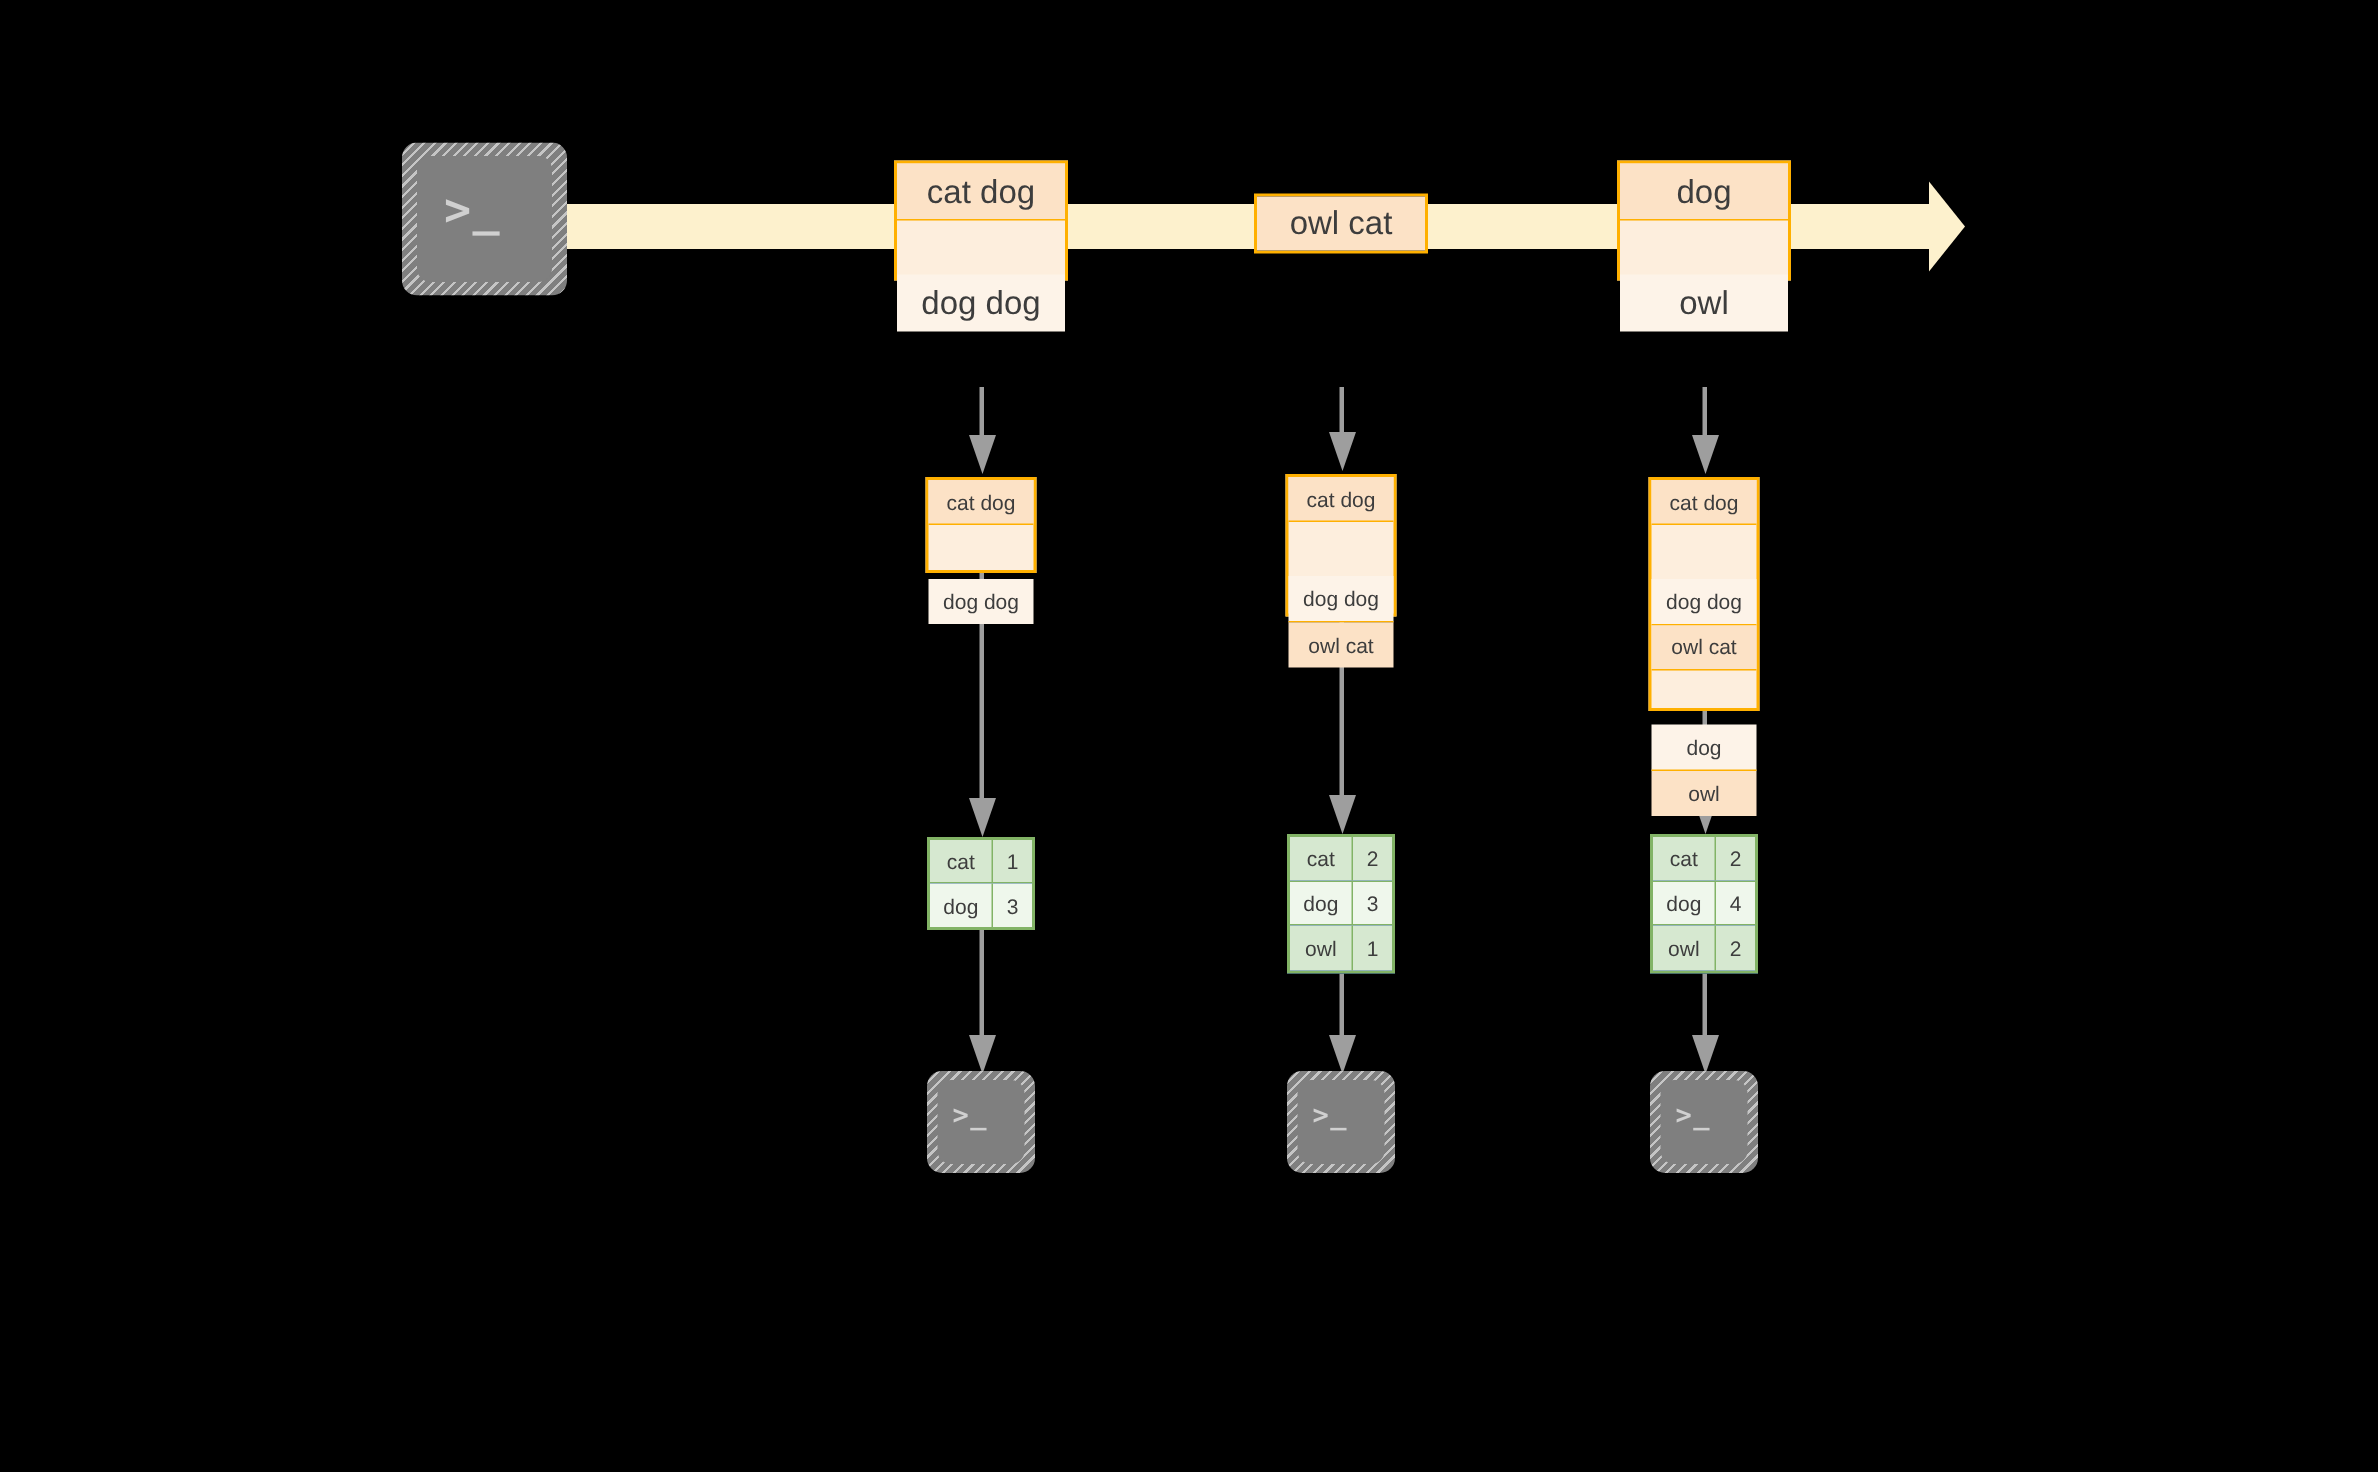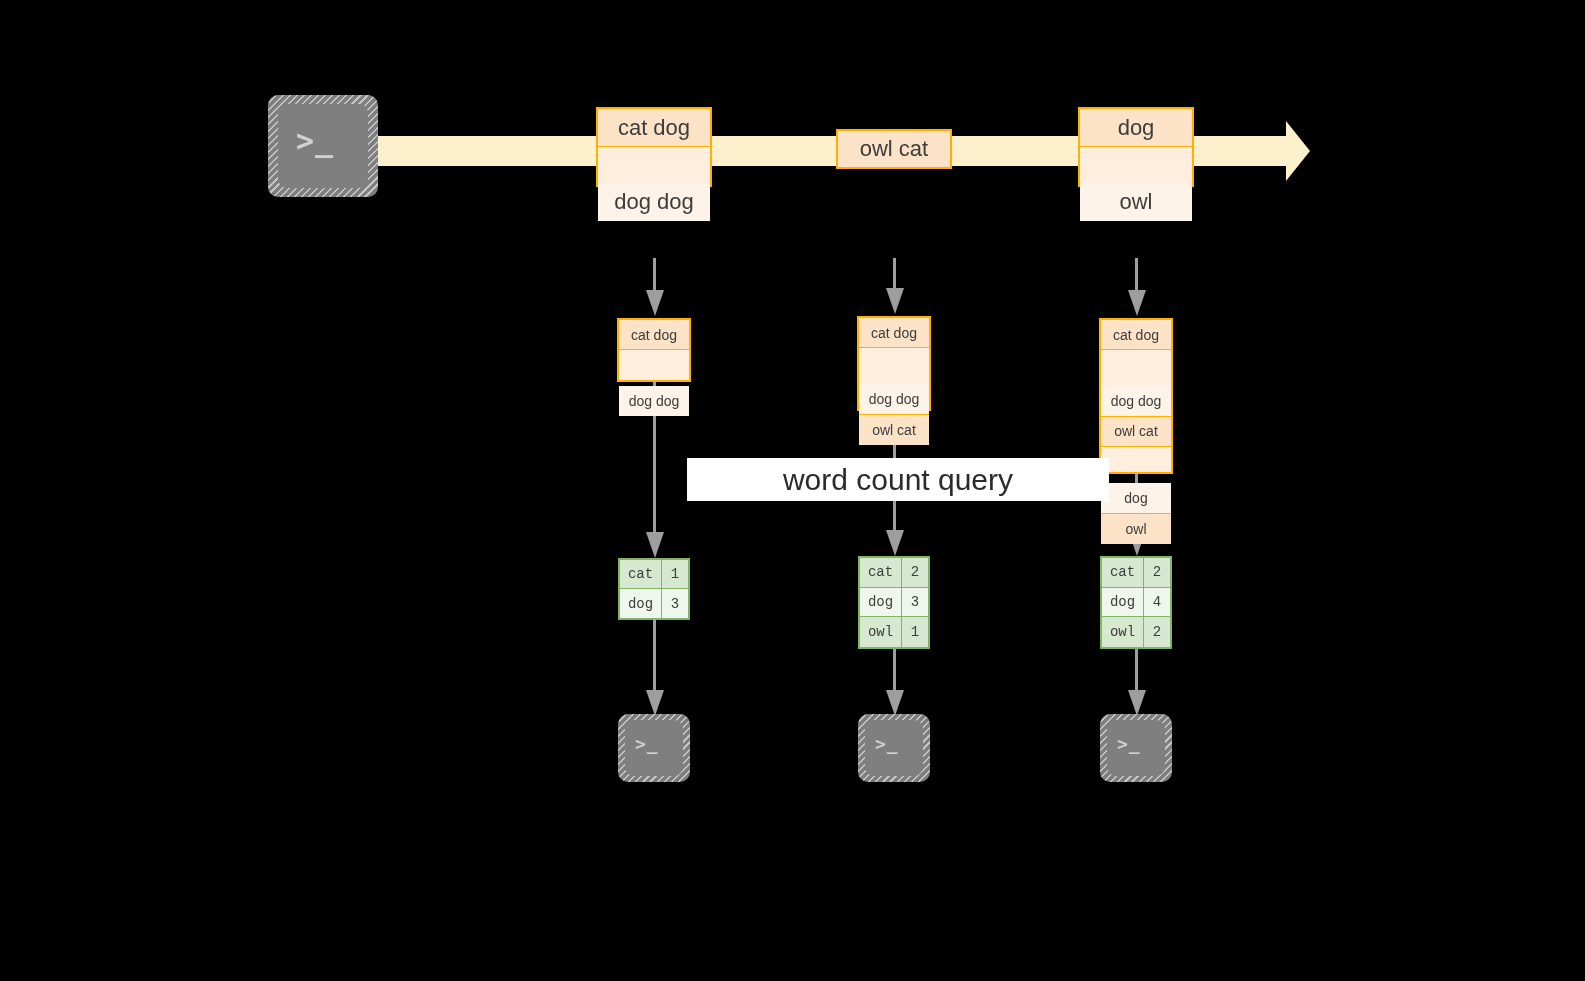--- a/index.html
+++ b/index.html
@@ -85,21 +85,20 @@
   .rec-row.dark  { background: #fce2c6; }
   .rec-row.light { background: #fdf3e8; margin-top: 36px; }
 
   
   .cnt-table {
     position: absolute;
     box-sizing: border-box;
     border: 2.5px solid #82b366;
     background: #1d4ed8;
     z-index: 5;
-    font-family: Liberation Mono, monospace;
   }
   .cnt-row {
     display: flex;
     box-sizing: border-box;
     border-bottom: 1.5px solid #82b366;
   }
   .cnt-row:last-child { border-bottom: none; }
   .cnt-row.dark  .cnt-cell { background: #d6e8d0; }
   .cnt-row.light .cnt-cell { background: #eff7ec; }
   .cnt-cell {
@@ -291,15 +290,14 @@
     <div class="conn-line" style="left:8px; top:0; height:41px;"></div>
     <div class="conn-head" style="left:1px; top:41px; border-width:26px 9px 0 9px;"></div>
   </div>
 
   <div class="term" style="left:1100px; top:714px; width:72px; height:68px; z-index:6;">
     <div class="hatch"></div>
     <div class="face" style="left:7px; top:6px; right:7px; bottom:6px;"></div>
     <div class="glyph" style="left:17px; top:21px; font-size:18px;">&gt;_</div>
   </div>
 
-  <div class="query-label" style="left:687px; top:458px; width:422px; height:43px; font-size:30px;">word count query</div>
 
 </div>
 
 </body></html>

